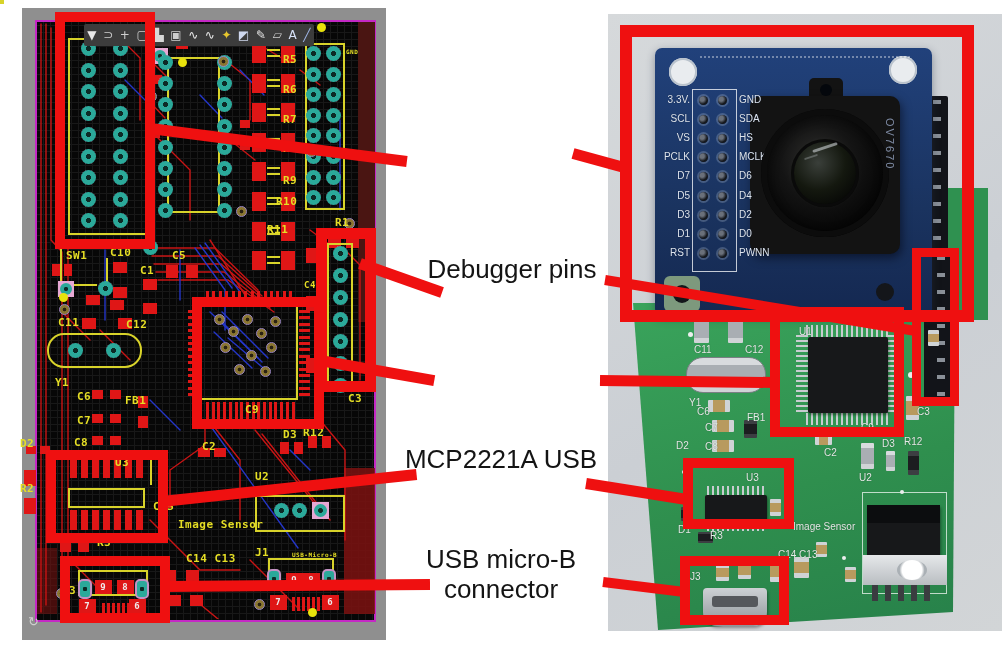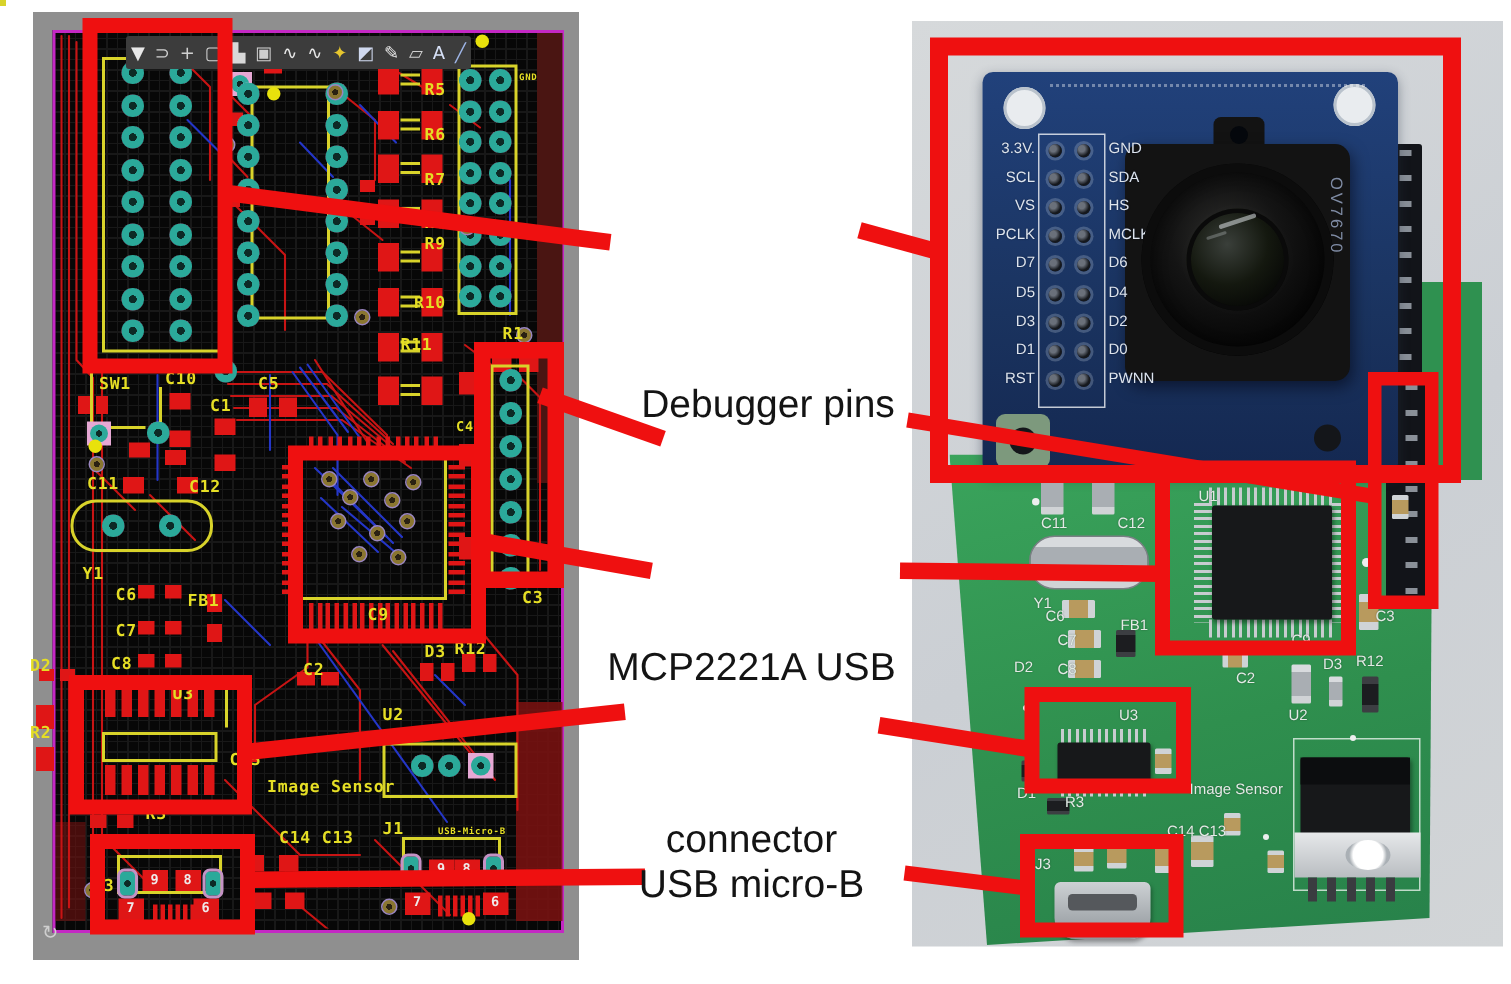--- a/index.html
+++ b/index.html
@@ -225,26 +225,26 @@
   <div class="glass"></div>
   <div class="glint" style="left:812px;top:146px;width:26px;height:3px;transform:rotate(-18deg);"></div>
   <div class="glint" style="left:804px;top:156px;width:14px;height:2px;transform:rotate(-18deg);opacity:.5;"></div>
   <div class="sidetext">OV7670</div>
 
   <div class="alabel" style="left:375px;top:110px;">
   </div>
   <div class="alabel" style="left:390px;top:254px;">
     <div>Debugger pins</div>
   </div>
-  <div class="alabel" style="left:379px;top:429px;">
+  <div class="alabel" style="left:379px;top:444px;">
     <div>MCP2221A USB</div>
   </div>
   <div class="alabel" style="left:379px;top:544px;">
+    <div>USB micro-B</div>
     <div>connector</div>
-    <div>USB micro-B</div>
   </div>
 <div class="pad" style="left: 52px; top: 264px; width: 8px; height: 12px;"></div>
     <div class="pad" style="left: 64px; top: 264px; width: 8px; height: 12px;"></div>
     <div class="pad" style="left: 113px; top: 262px; width: 14px; height: 11px;"></div>
     <div class="pad" style="left: 113px; top: 287px; width: 14px; height: 11px;"></div>
     <div class="pad" style="left: 143px; top: 279px; width: 14px; height: 11px;"></div>
     <div class="pad" style="left: 143px; top: 303px; width: 14px; height: 11px;"></div>
     <div class="pad" style="left: 166px; top: 265px; width: 12px; height: 13px;"></div>
     <div class="pad" style="left: 186px; top: 265px; width: 12px; height: 13px;"></div>
     <div class="pad" style="left: 86px; top: 295px; width: 14px; height: 10px;"></div>
@@ -550,21 +550,21 @@
     <div class="hole" style="left: 700px; top: 556px; width: 4px; height: 4px;"></div>
     <div class="hole" style="left: 842px; top: 556px; width: 4px; height: 4px;"></div>
     <div class="hole" style="left: 682px; top: 470px; width: 4px; height: 4px;"></div>
     <div class="hole" style="left: 900px; top: 490px; width: 4px; height: 4px;"></div>
     <div class="silk" style="left: 94px; top: 26px; font-size: 11px;">J4</div>
     <div class="silk" style="left: 278px; top: 29px; font-size: 11px;">R4</div>
     <div class="silk" style="left: 283px; top: 53px; font-size: 11px;">R5</div>
     <div class="silk" style="left: 283px; top: 83px; font-size: 11px;">R6</div>
     <div class="silk" style="left: 283px; top: 113px; font-size: 11px;">R7</div>
     <div class="silk" style="left: 283px; top: 142px; font-size: 11px;">R8</div>
-    <div class="silk" style="left: 283px; top: 156px; font-size: 11px;">R9</div>
+    <div class="silk" style="left: 283px; top: 174px; font-size: 11px;">R9</div>
     <div class="silk" style="left: 276px; top: 195px; font-size: 11px;">R10</div>
     <div class="silk" style="left: 267px; top: 223px; font-size: 11px;">R11</div>
     <div class="silk" style="left: 335px; top: 216px; font-size: 11px;">R1</div>
     <div class="silk" style="left: 346px; top: 48px; font-size: 6px;">GND</div>
     <div class="silk" style="left: 304px; top: 280px; font-size: 9px;">C4</div>
     <div class="silk" style="left: 66px; top: 249px; font-size: 11px;">SW1</div>
     <div class="silk" style="left: 110px; top: 246px; font-size: 11px;">C10</div>
     <div class="silk" style="left: 172px; top: 249px; font-size: 11px;">C5</div>
     <div class="silk" style="left: 140px; top: 264px; font-size: 11px;">C1</div>
     <div class="silk" style="left: 58px; top: 316px; font-size: 11px;">C11</div>

